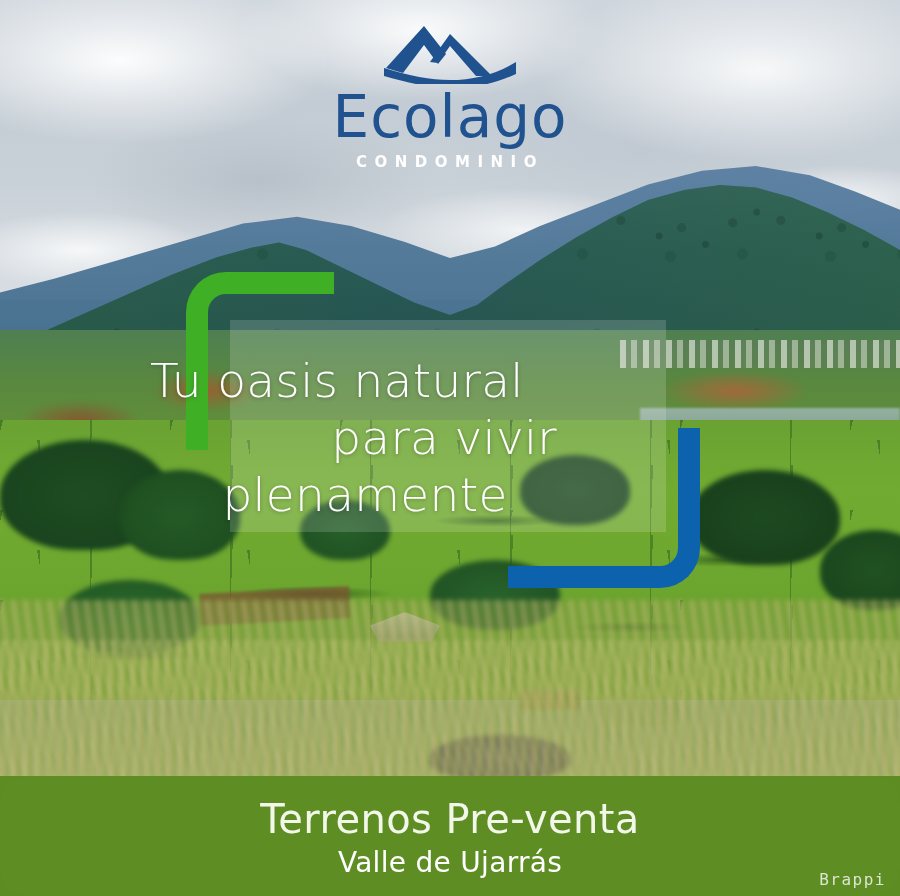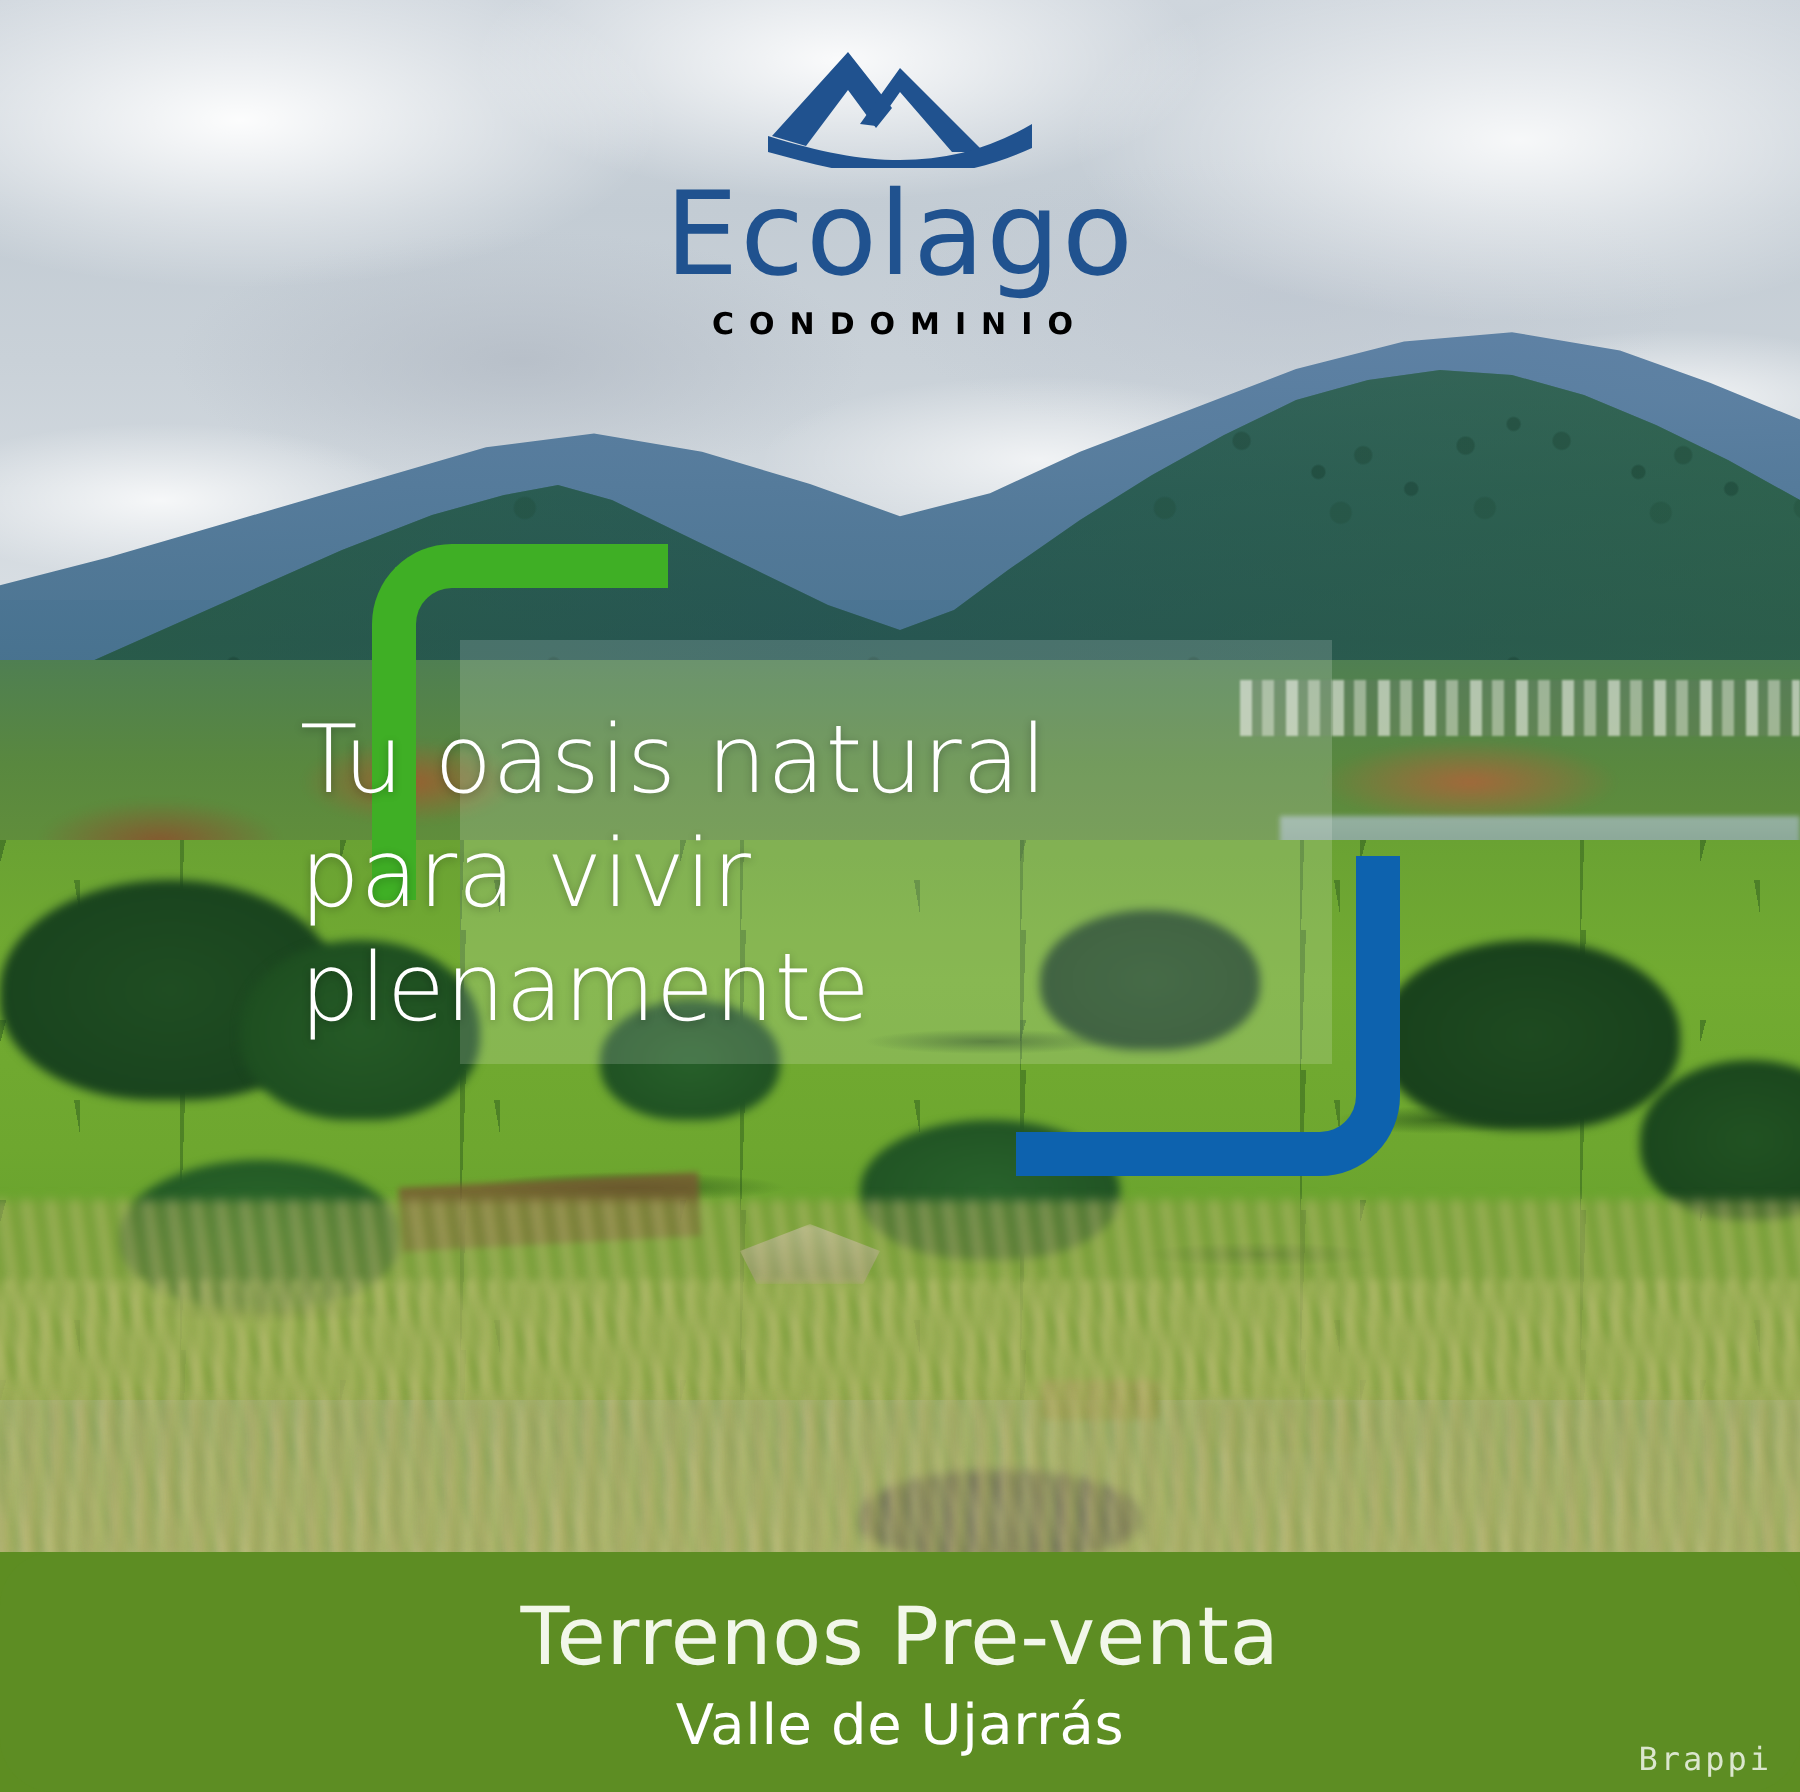--- a/index.html
+++ b/index.html
@@ -237,21 +237,21 @@
     color:#20528f;
     line-height:1;
     font-family:"DejaVu Sans", sans-serif;
   }
   .logo-sub {
     display:block;
     margin-top:7px;
     font-size:15px;
     font-weight:700;
     letter-spacing:7.5px;
-    color:#000000;
+    color:#ffffff;
     font-family:"DejaVu Sans", sans-serif;
   }
 
   
   .bracket { position:absolute; z-index:12; }
 
   .bracket-green {
     left:186px; top:272px;
     width:148px; height:178px;
     border-left:22px solid #3faf25;
@@ -282,22 +282,22 @@
     z-index:15;
     color:#ffffff;
     font-size:47px;
     font-weight:300;
     line-height:57px;
     letter-spacing:.3px;
     text-shadow:0 1px 4px rgba(0,0,0,.28);
     font-family:"DejaVu Sans", sans-serif;
   }
   .headline .l1 { display:block; text-align:left; padding-right:40px; }
-  .headline .l2 { display:block; padding-right:113px; }
-  .headline .l3 { display:block; text-align:left; padding-right:90px; }
+  .headline .l2 { display:block; text-align:right; padding-right:113px; }
+  .headline .l3 { display:block; text-align:center; padding-right:90px; }
 
   
   .bottom-bar {
     position:absolute;
     left:0; top:776px;
     width:900px; height:120px;
     background:#5d8d23;
     z-index:30;
     border-radius:27px;
   }

